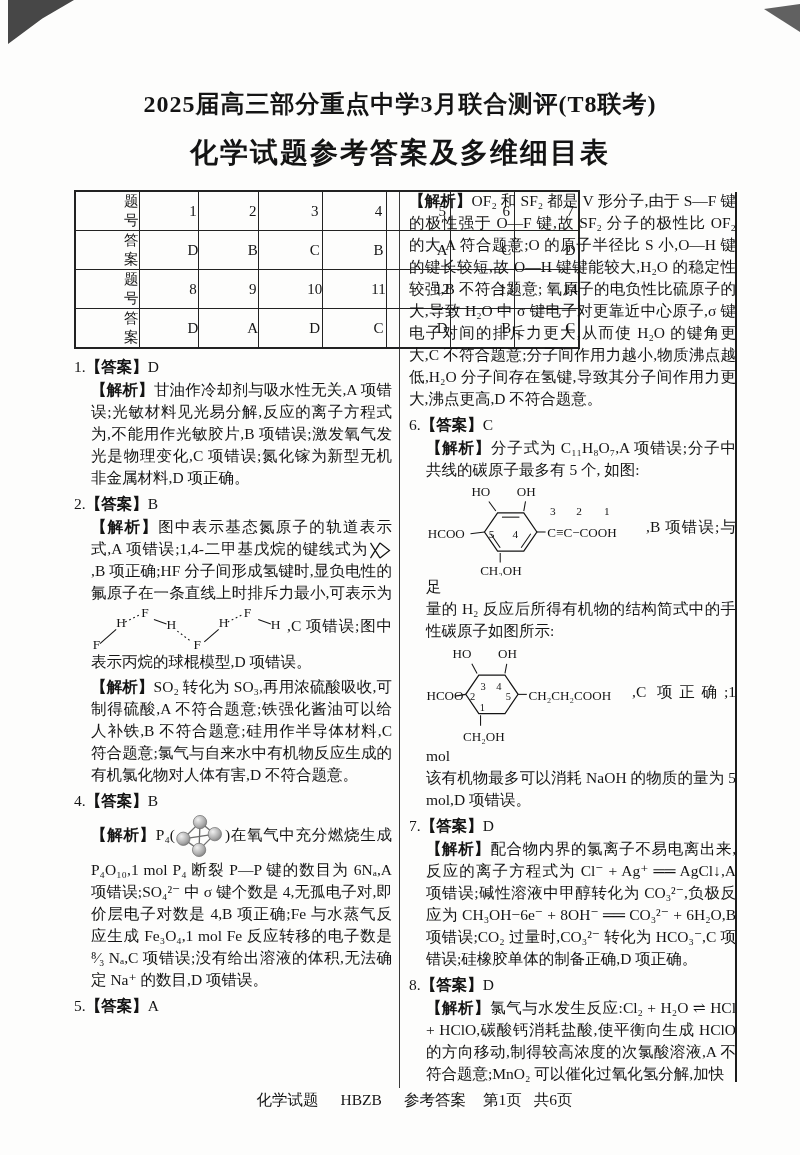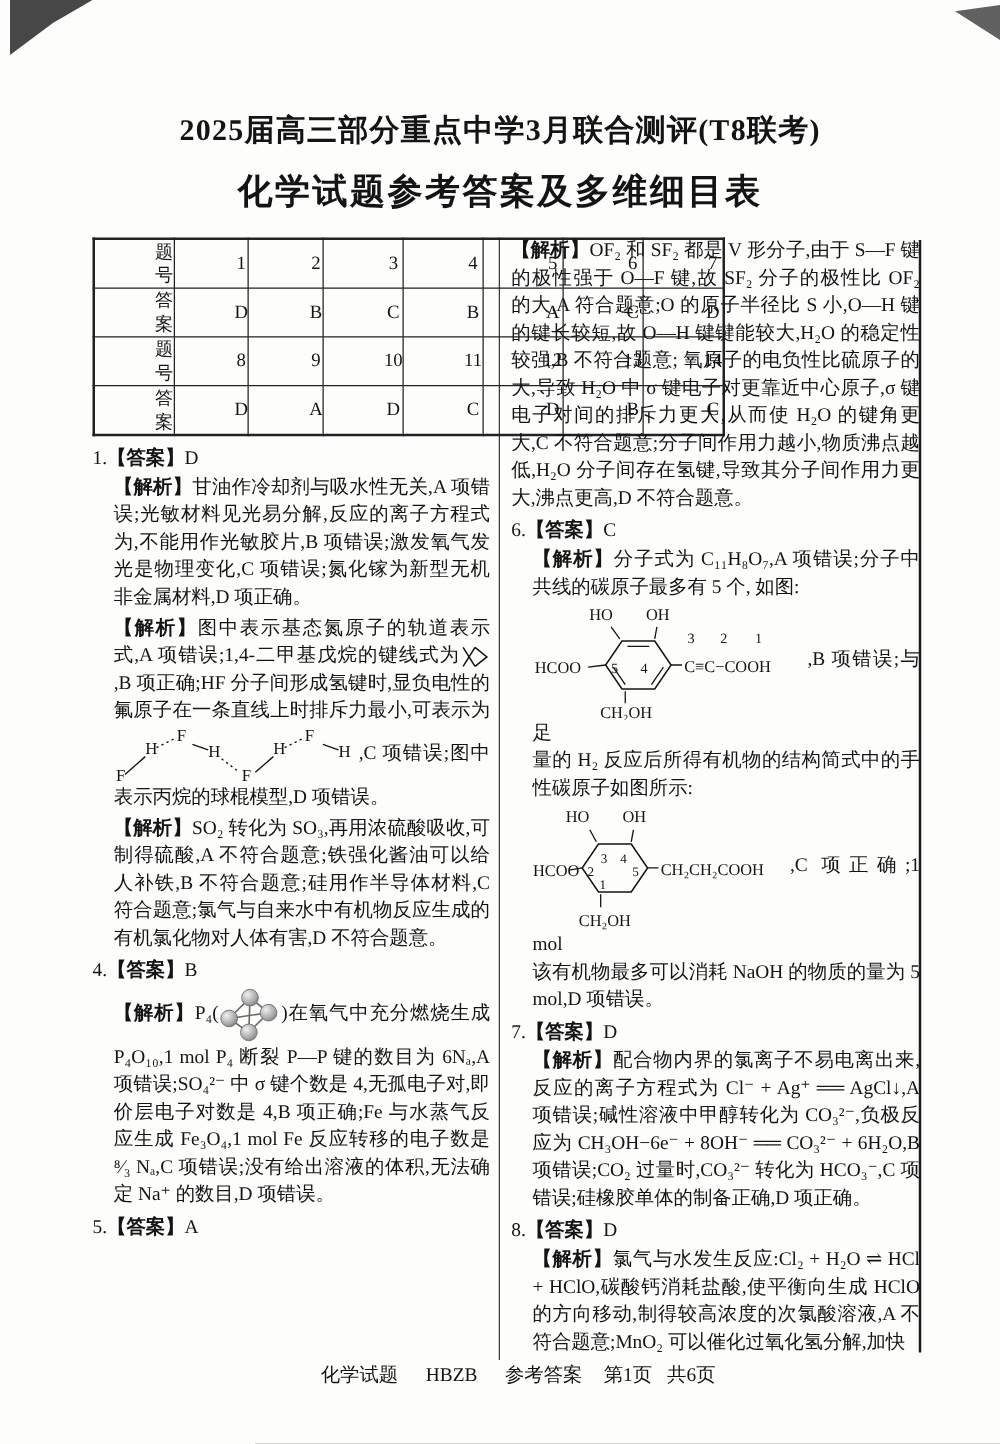--- a/index.html
+++ b/index.html
@@ -109,20 +109,21 @@
         </tr>
       </tbody>
         </table>
 
       <div class="item">
         <div class="head"><span class="num">1.</span><span class="mk">【答案】</span><span>D</span></div>
         <div class="exp"><span class="mk">【解析】</span><span>甘油作冷却剂与吸水性无关,A 项错误;光敏材料见光易分解,反应的离子方程式为,不能用作光敏胶片,B 项错误;激发氧气发光是物理变化,C 项错误;氮化镓为新型无机非金属材料,D 项正确。</span></div>
       </div>
 
       <div class="item">
+        <div class="head"><span class="num">2.</span><span class="mk">【答案】</span><span>B</span></div>
         <div class="exp"><span class="mk">【解析】</span><span>图中表示基态氮原子的轨道表示式,A 项错误;1,4-二甲基戊烷的键线式为</span><svg class="inline-struct" width="24" height="19" viewBox="0 0 24 20">
               <path d="M2 2 L12 18 M2 18 L12 2 M12 2 L22 10 L12 18" fill="none" stroke="#141414" stroke-width="1.3"></path>
             </svg><span>,B 项正确;HF 分子间形成氢键时,显负电性的氟原子在一条直线上时排斥力最小,可表示为</span><svg class="inline-struct" width="196" height="47" viewBox="0 0 218 52">
             <line x1="10" y1="44" x2="28" y2="28" stroke="#141414" stroke-width="1.2"></line>
             <line x1="38" y1="20" x2="54" y2="12" stroke="#141414" stroke-width="1.2" stroke-dasharray="2,3"></line>
             <line x1="70" y1="17" x2="84" y2="22" stroke="#141414" stroke-width="1.2"></line>
             <line x1="96" y1="30" x2="112" y2="42" stroke="#141414" stroke-width="1.2" stroke-dasharray="2,3"></line>
             <line x1="126" y1="42" x2="142" y2="28" stroke="#141414" stroke-width="1.2"></line>
             <line x1="152" y1="20" x2="168" y2="12" stroke="#141414" stroke-width="1.2" stroke-dasharray="2,3"></line>
             <line x1="186" y1="17" x2="200" y2="22" stroke="#141414" stroke-width="1.2"></line>

